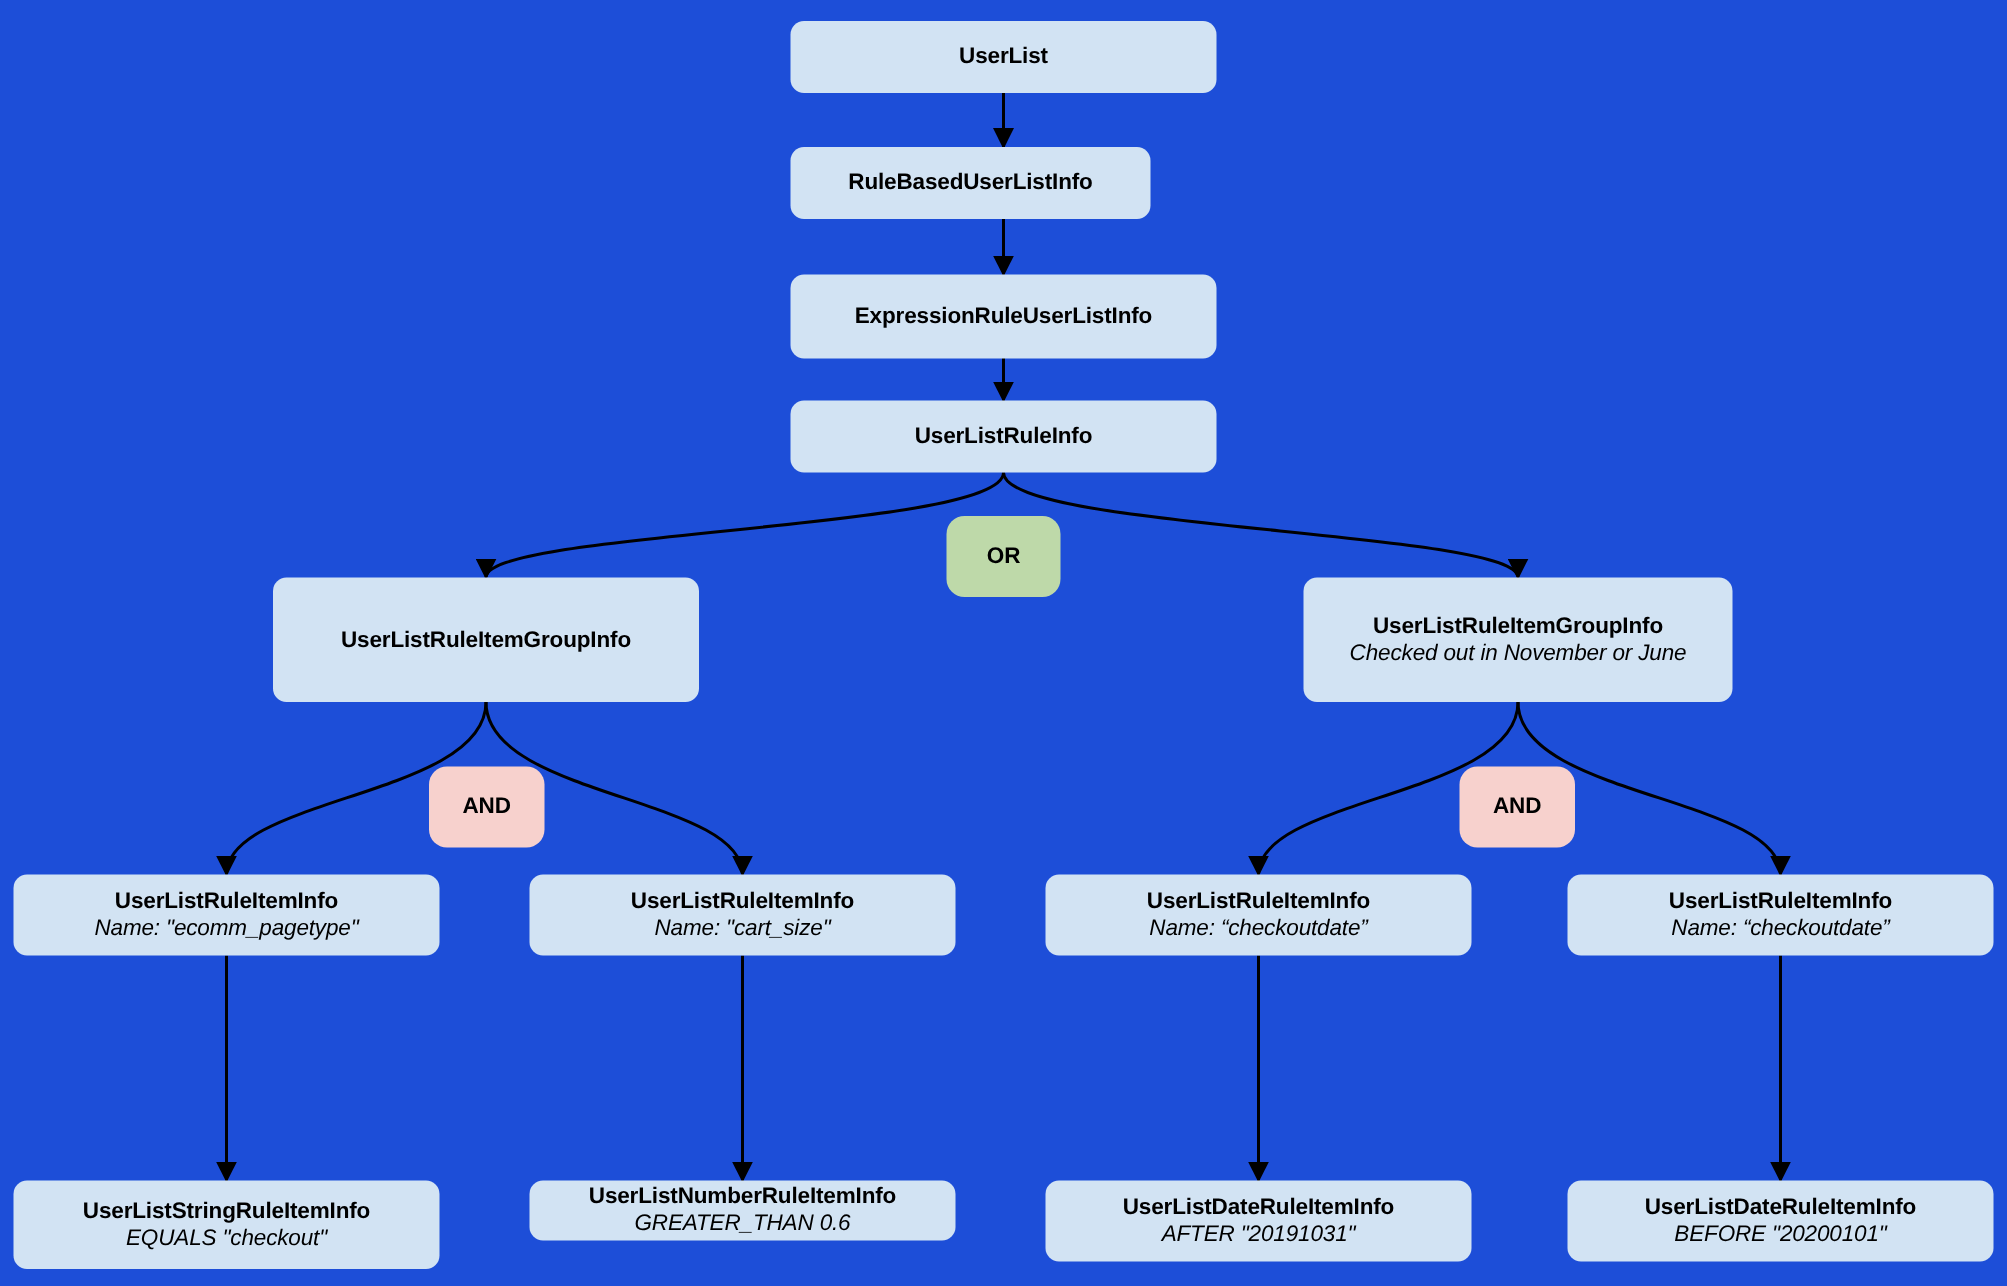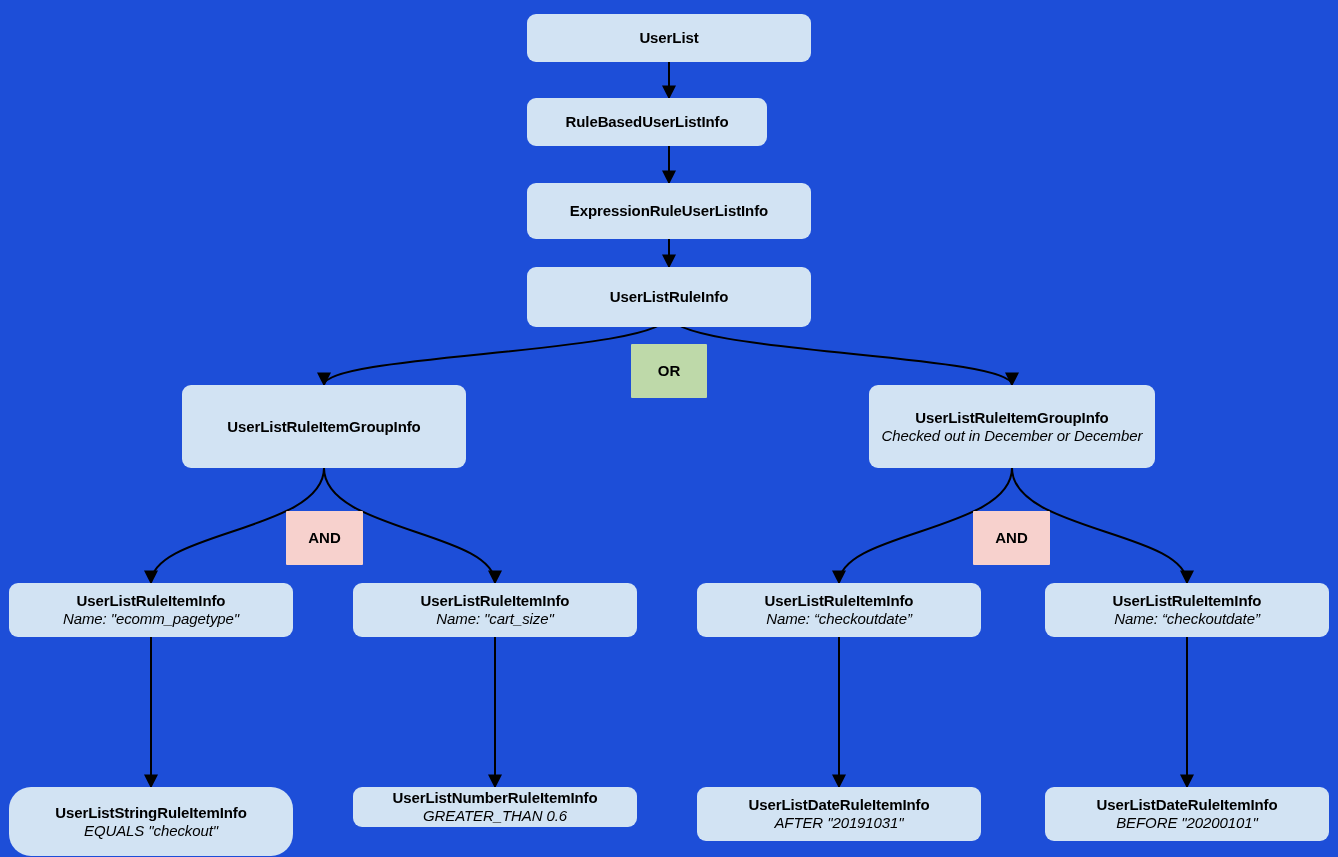--- a/index.html
+++ b/index.html
@@ -36,21 +36,21 @@
     text-align: center;
     color: #000000;
     line-height: 1.18;
   }
   .node.entity {
     background: #d2e3f3;
     border-radius: 9px;
     padding: 2px 8px;
   }
   .node.op {
-    border-radius: 1px;
+    border-radius: 12px;
     padding: 0;
   }
   .node.op.or  { background: #bed9a9; }
   .node.op.and { background: #f7d1cd; }
   .title {
     font-weight: bold;
     font-size: 15px;
     letter-spacing: -0.1px;
     white-space: nowrap;
   }
@@ -96,32 +96,32 @@
   <div id="node-layer">
       <div class="node entity" style="left: 527px; top: 14px; width: 284px; height: 48px;">
         <div class="title">UserList</div>
       </div>
       <div class="node entity" style="left: 527px; top: 98px; width: 240px; height: 48px;">
         <div class="title">RuleBasedUserListInfo</div>
       </div>
       <div class="node entity" style="left: 527px; top: 183px; width: 284px; height: 56px;">
         <div class="title">ExpressionRuleUserListInfo</div>
       </div>
-      <div class="node entity" style="left: 527px; top: 267px; width: 284px; height: 60px;">
+      <div class="node entity" style="left: 527px; top: 267px; width: 284px; height: 48px;">
         <div class="title">UserListRuleInfo</div>
       </div>
       <div class="node op or" style="left: 631px; top: 344px; width: 76px; height: 54px;">
         <div class="op-label">OR</div>
       </div>
       <div class="node entity" style="left: 182px; top: 385px; width: 284px; height: 83px;">
         <div class="title">UserListRuleItemGroupInfo</div>
       </div>
       <div class="node entity" style="left: 869px; top: 385px; width: 286px; height: 83px;">
         <div class="title">UserListRuleItemGroupInfo</div>
-        <div class="subtitle wrap">Checked out in December or December</div>
+        <div class="subtitle wrap">Checked out in November or June</div>
       </div>
       <div class="node op and" style="left: 286px; top: 511px; width: 77px; height: 54px;">
         <div class="op-label">AND</div>
       </div>
       <div class="node op and" style="left: 973px; top: 511px; width: 77px; height: 54px;">
         <div class="op-label">AND</div>
       </div>
       <div class="node entity" style="left: 9px; top: 583px; width: 284px; height: 54px;">
         <div class="title">UserListRuleItemInfo</div>
         <div class="subtitle">Name: "ecomm_pagetype"</div>
@@ -131,21 +131,21 @@
         <div class="subtitle">Name: "cart_size"</div>
       </div>
       <div class="node entity" style="left: 697px; top: 583px; width: 284px; height: 54px;">
         <div class="title">UserListRuleItemInfo</div>
         <div class="subtitle">Name: “checkoutdate”</div>
       </div>
       <div class="node entity" style="left: 1045px; top: 583px; width: 284px; height: 54px;">
         <div class="title">UserListRuleItemInfo</div>
         <div class="subtitle">Name: “checkoutdate”</div>
       </div>
-      <div class="node entity" style="left: 9px; top: 787px; width: 284px; height: 69px; border-radius: 22px;">
+      <div class="node entity" style="left: 9px; top: 787px; width: 284px; height: 59px;">
         <div class="title">UserListStringRuleItemInfo</div>
         <div class="subtitle">EQUALS "checkout"</div>
       </div>
       <div class="node entity" style="left: 353px; top: 787px; width: 284px; height: 40px;">
         <div class="title">UserListNumberRuleItemInfo</div>
         <div class="subtitle">GREATER_THAN 0.6</div>
       </div>
       <div class="node entity" style="left: 697px; top: 787px; width: 284px; height: 54px;">
         <div class="title">UserListDateRuleItemInfo</div>
         <div class="subtitle">AFTER "20191031"</div>

